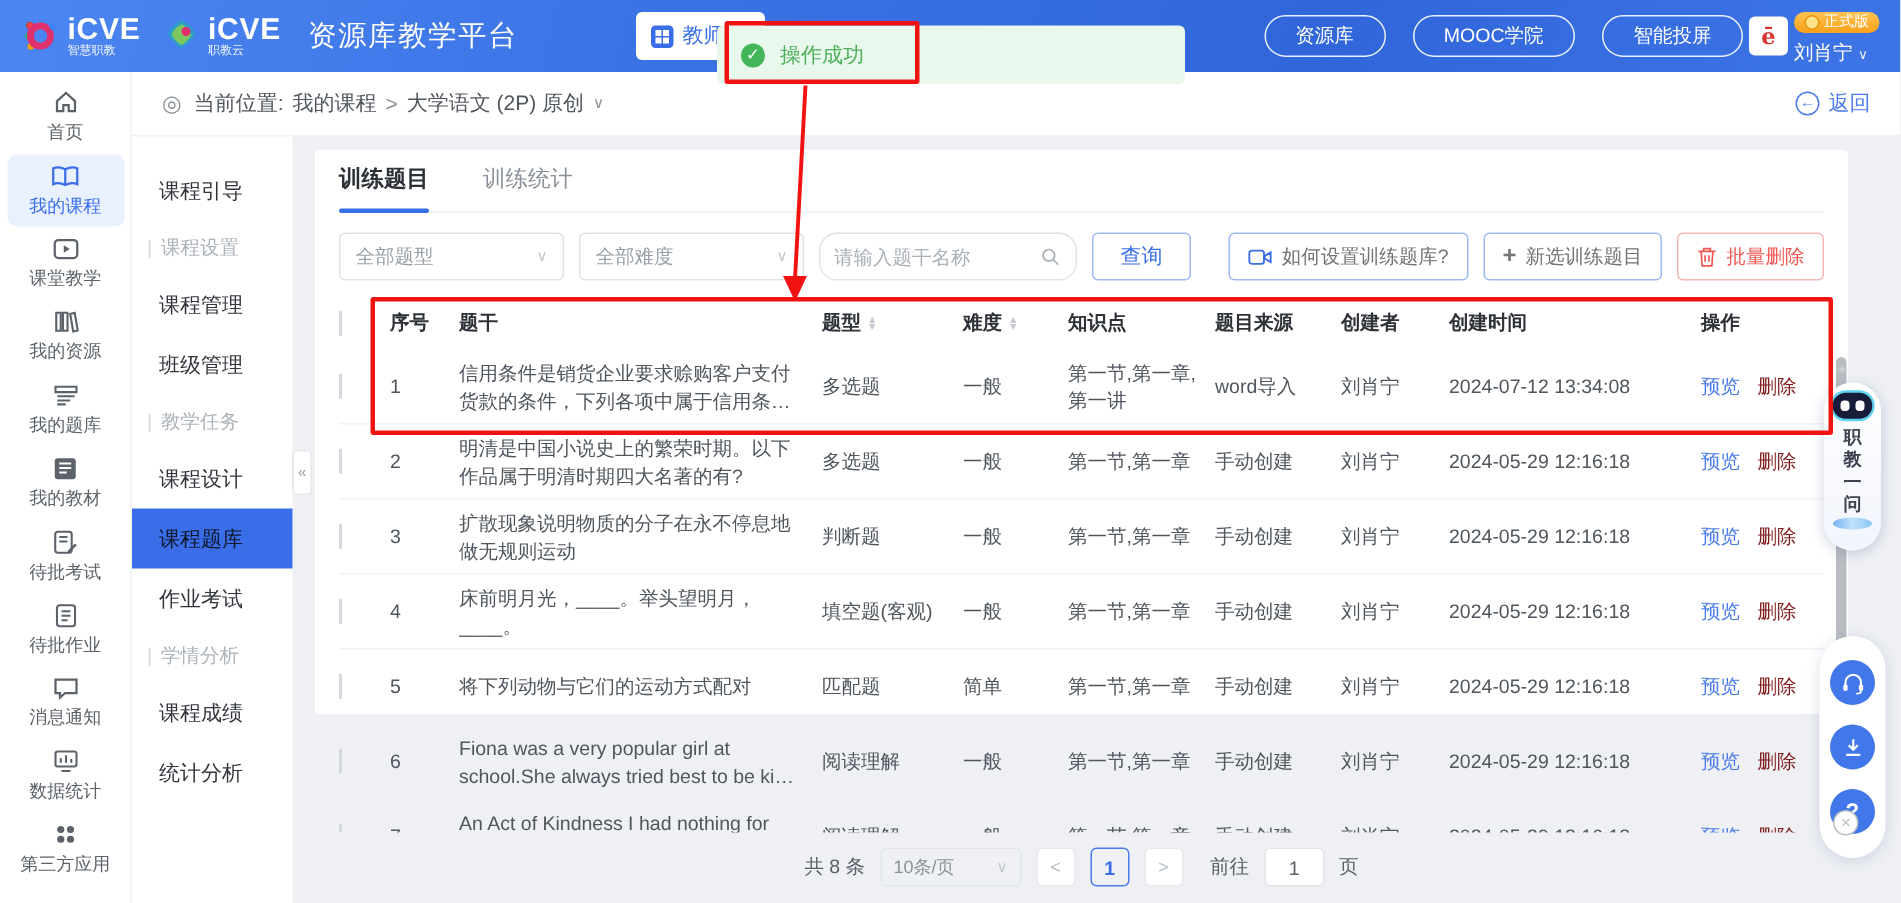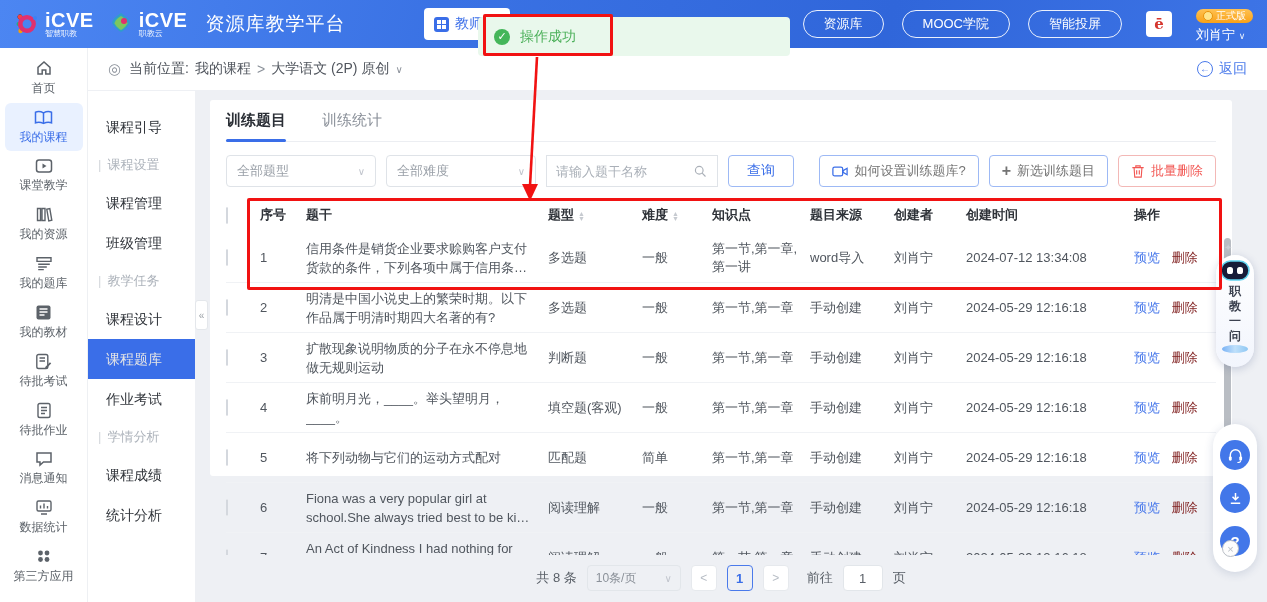--- a/index.html
+++ b/index.html
@@ -8,21 +8,21 @@
 
   
   .topbar { position:absolute; left:0; top:0; right:0; height:48px; z-index:3;
     background:linear-gradient(105deg,#4c86f2 0%,#3a72e4 35%,#3066da 70%,#3d74e6 100%);
     display:flex; align-items:center; padding:0 14px; color:#fff; }
   .logo { display:flex; align-items:center; gap:5px; margin-right:14px; }
   .logo .ltxt { line-height:1; }
   .logo .ltxt b { font-size:20px; letter-spacing:.5px; display:block; }
   .logo .ltxt span { font-size:8px; display:block; opacity:.92; }
   .app-title { font-size:19px; font-weight:500; margin-left:4px; letter-spacing:1px; }
-  .top-right { margin-left:auto; display:flex; align-items:center; gap:24px; }
+  .top-right { margin-left:auto; display:flex; align-items:center; gap:4px; }
   .pill-btn { height:28px; padding:0 20px; border:1px solid rgba(255,255,255,.9); border-radius:14px;
     background:transparent; color:#fff; font-size:13px; display:flex; align-items:center; cursor:pointer; }
   .mini-logo { width:26px; height:26px; background:#fff; border-radius:4px; display:flex; align-items:center; justify-content:center;
     color:#d5362e; font-weight:bold; font-size:15px; font-family:"DejaVu Serif",serif; }
   .user-block { line-height:1.2; }
   .ver-badge { display:inline-flex; align-items:center; gap:3px; background:linear-gradient(#ffc252,#f9a118);
     color:#fff; font-size:10px; padding:1px 7px; border-radius:8px; }
   .medal { width:10px; height:10px; border-radius:50%; background:#ffe48a; border:1px solid #e8920a; display:inline-block; }
   .user-name { font-size:13px; margin-top:2px; }
   .caret-down { font-size:9px; opacity:.9; }
@@ -58,37 +58,37 @@
   .crumb-sep { margin:0 6px; color:#8a9099; }
   .crumb-caret { margin-left:6px; color:#8a9099; font-size:10px; }
   .back-link { margin-left:auto; color:#4a7aeb; display:flex; align-items:center; gap:6px; cursor:pointer; }
   .back-circ { width:16px; height:16px; border:1px solid #4a7aeb; border-radius:50%; font-size:10px; line-height:14px; text-align:center; }
 
   
   .submenu { position:absolute; left:88px; top:91px; bottom:0; width:107px; background:#fff; z-index:1; padding-top:16px; font-size:14px; }
   .menu-item { height:40px; line-height:40px; padding-left:18px; color:#32363c; cursor:pointer; white-space:nowrap; }
   .menu-item.section { color:#adb3bb; font-size:13px; height:36px; line-height:36px; padding-left:10px; cursor:default; }
   .menu-item.section::before { content:"|"; color:#d3d7dc; margin-right:6px; }
-  .menu-item.active { background:#3a6ee8; color:#e5e5e5; }
+  .menu-item.active { background:#3a6ee8; color:#0f172a; }
   .collapse-tab { position:absolute; left:195px; top:300px; width:13px; height:30px; background:#fff; border:1px solid #e4e7eb;
     border-radius:3px; color:#9aa0a6; font-size:10px; display:flex; align-items:center; justify-content:center; z-index:2; cursor:pointer; }
 
   
   .card { position:absolute; left:210px; top:100px; width:1022px; height:376px; background:#fff; border-radius:3px;
     padding:0 16px; z-index:1; }
   .tabs { display:flex; gap:36px; border-bottom:1px solid #eceef2; height:42px; align-items:center; }
   .tab { position:relative; font-size:15px; color:#8a9099; height:42px; line-height:40px; cursor:pointer; }
   .tab.active { color:#2b2f36; font-weight:bold; }
   .tab.active::after { content:""; position:absolute; left:0; right:0; bottom:0; height:3px; background:#3a6ee8; border-radius:2px; }
 
   .filters { display:flex; align-items:center; gap:10px; margin-top:13px; height:32px; }
   .select { width:150px; height:32px; border:1px solid #dfe3e8; border-radius:4px; display:flex; align-items:center;
     justify-content:space-between; padding:0 10px; color:#9aa0a8; font-size:13px; cursor:pointer; background:#fff; }
   .select .sel-caret { color:#c0c4cc; font-size:10px; }
-  .searchbox { width:172px; height:32px; border:1px solid #dfe3e8; border-radius:0; display:flex; align-items:center; padding:0 9px; background:#fff; }
+  .searchbox { width:172px; height:32px; border:1px solid #dfe3e8; border-radius:12px; display:flex; align-items:center; padding:0 9px; background:#fff; }
   .searchbox input { border:none; outline:none; flex:1; font-size:13px; color:#333; min-width:0; font-family:inherit; }
   .searchbox input::placeholder { color:#aab0b8; }
   .btn { height:32px; border-radius:4px; background:#fff; font-size:13px; display:flex; align-items:center; gap:6px;
     cursor:pointer; font-family:inherit; }
   .btn-query { width:66px; justify-content:center; border:1px solid #9db9f5; color:#3a6ee8; font-size:14px; }
   .f-spacer { flex:1; }
   .btn-blue { border:1px solid #9db9f5; color:#737373; padding:0 12px; }
   .btn-red { border:1px solid #f3b8b6; color:#f25753; padding:0 12px; }
 
   

